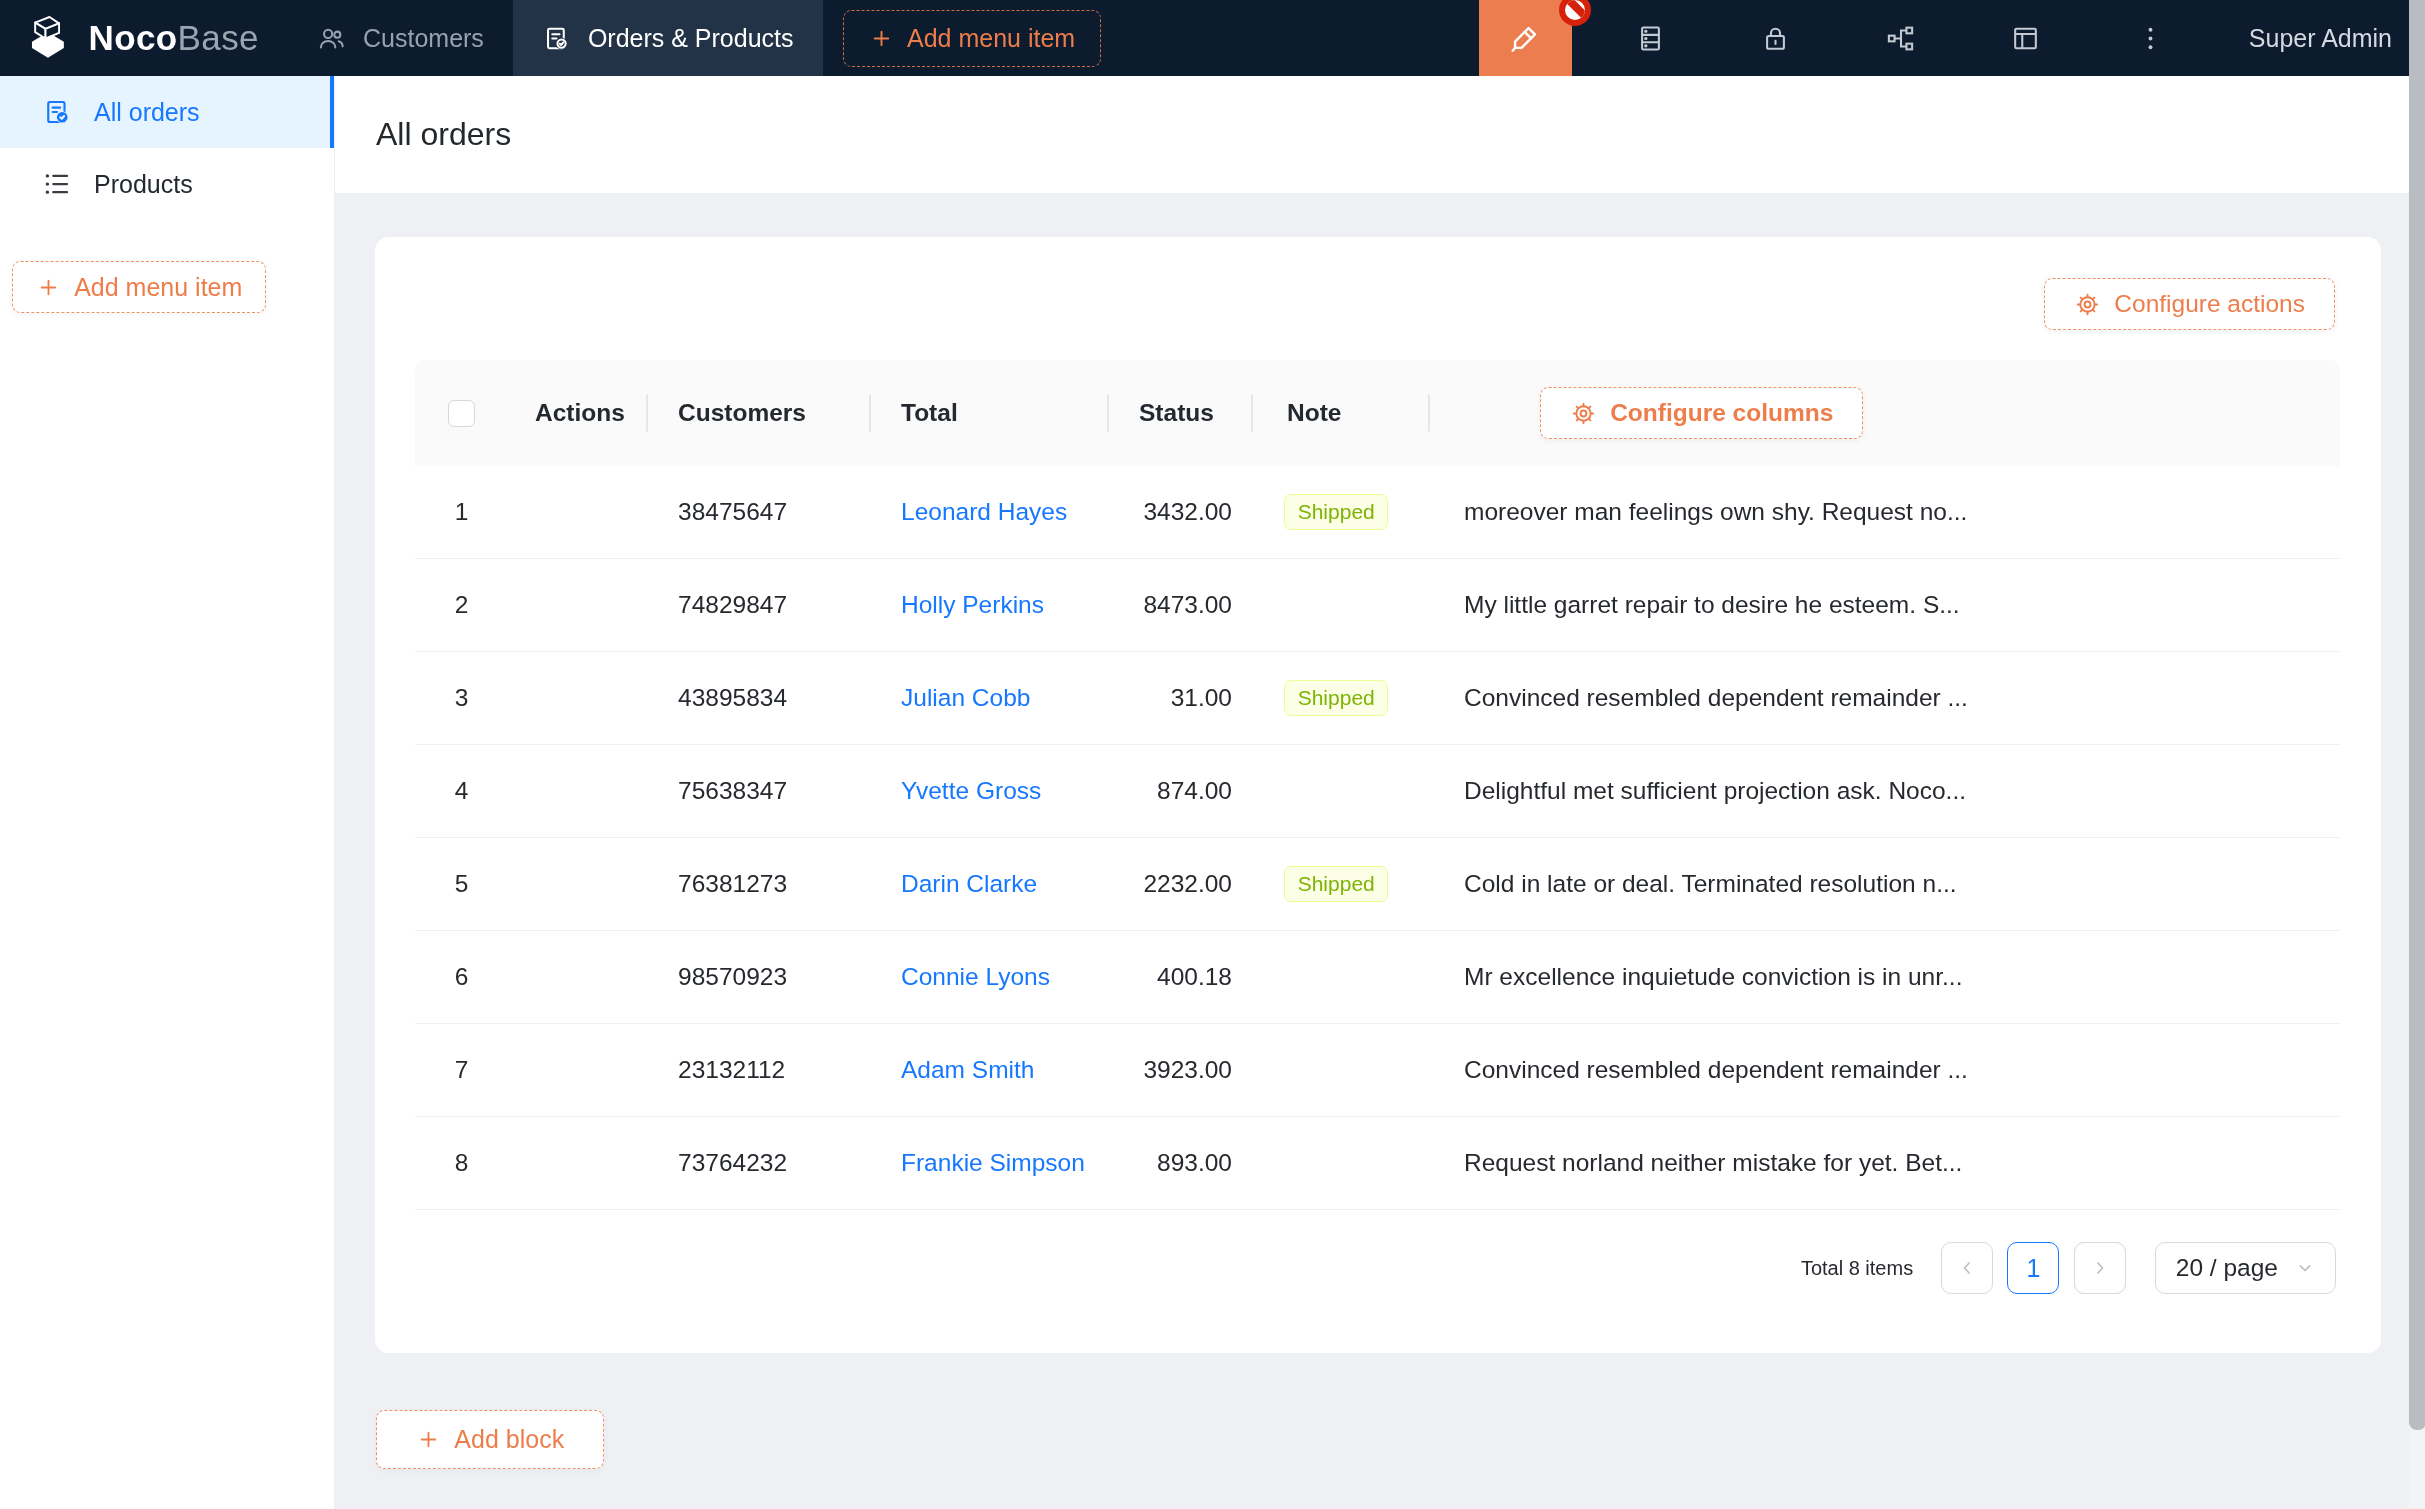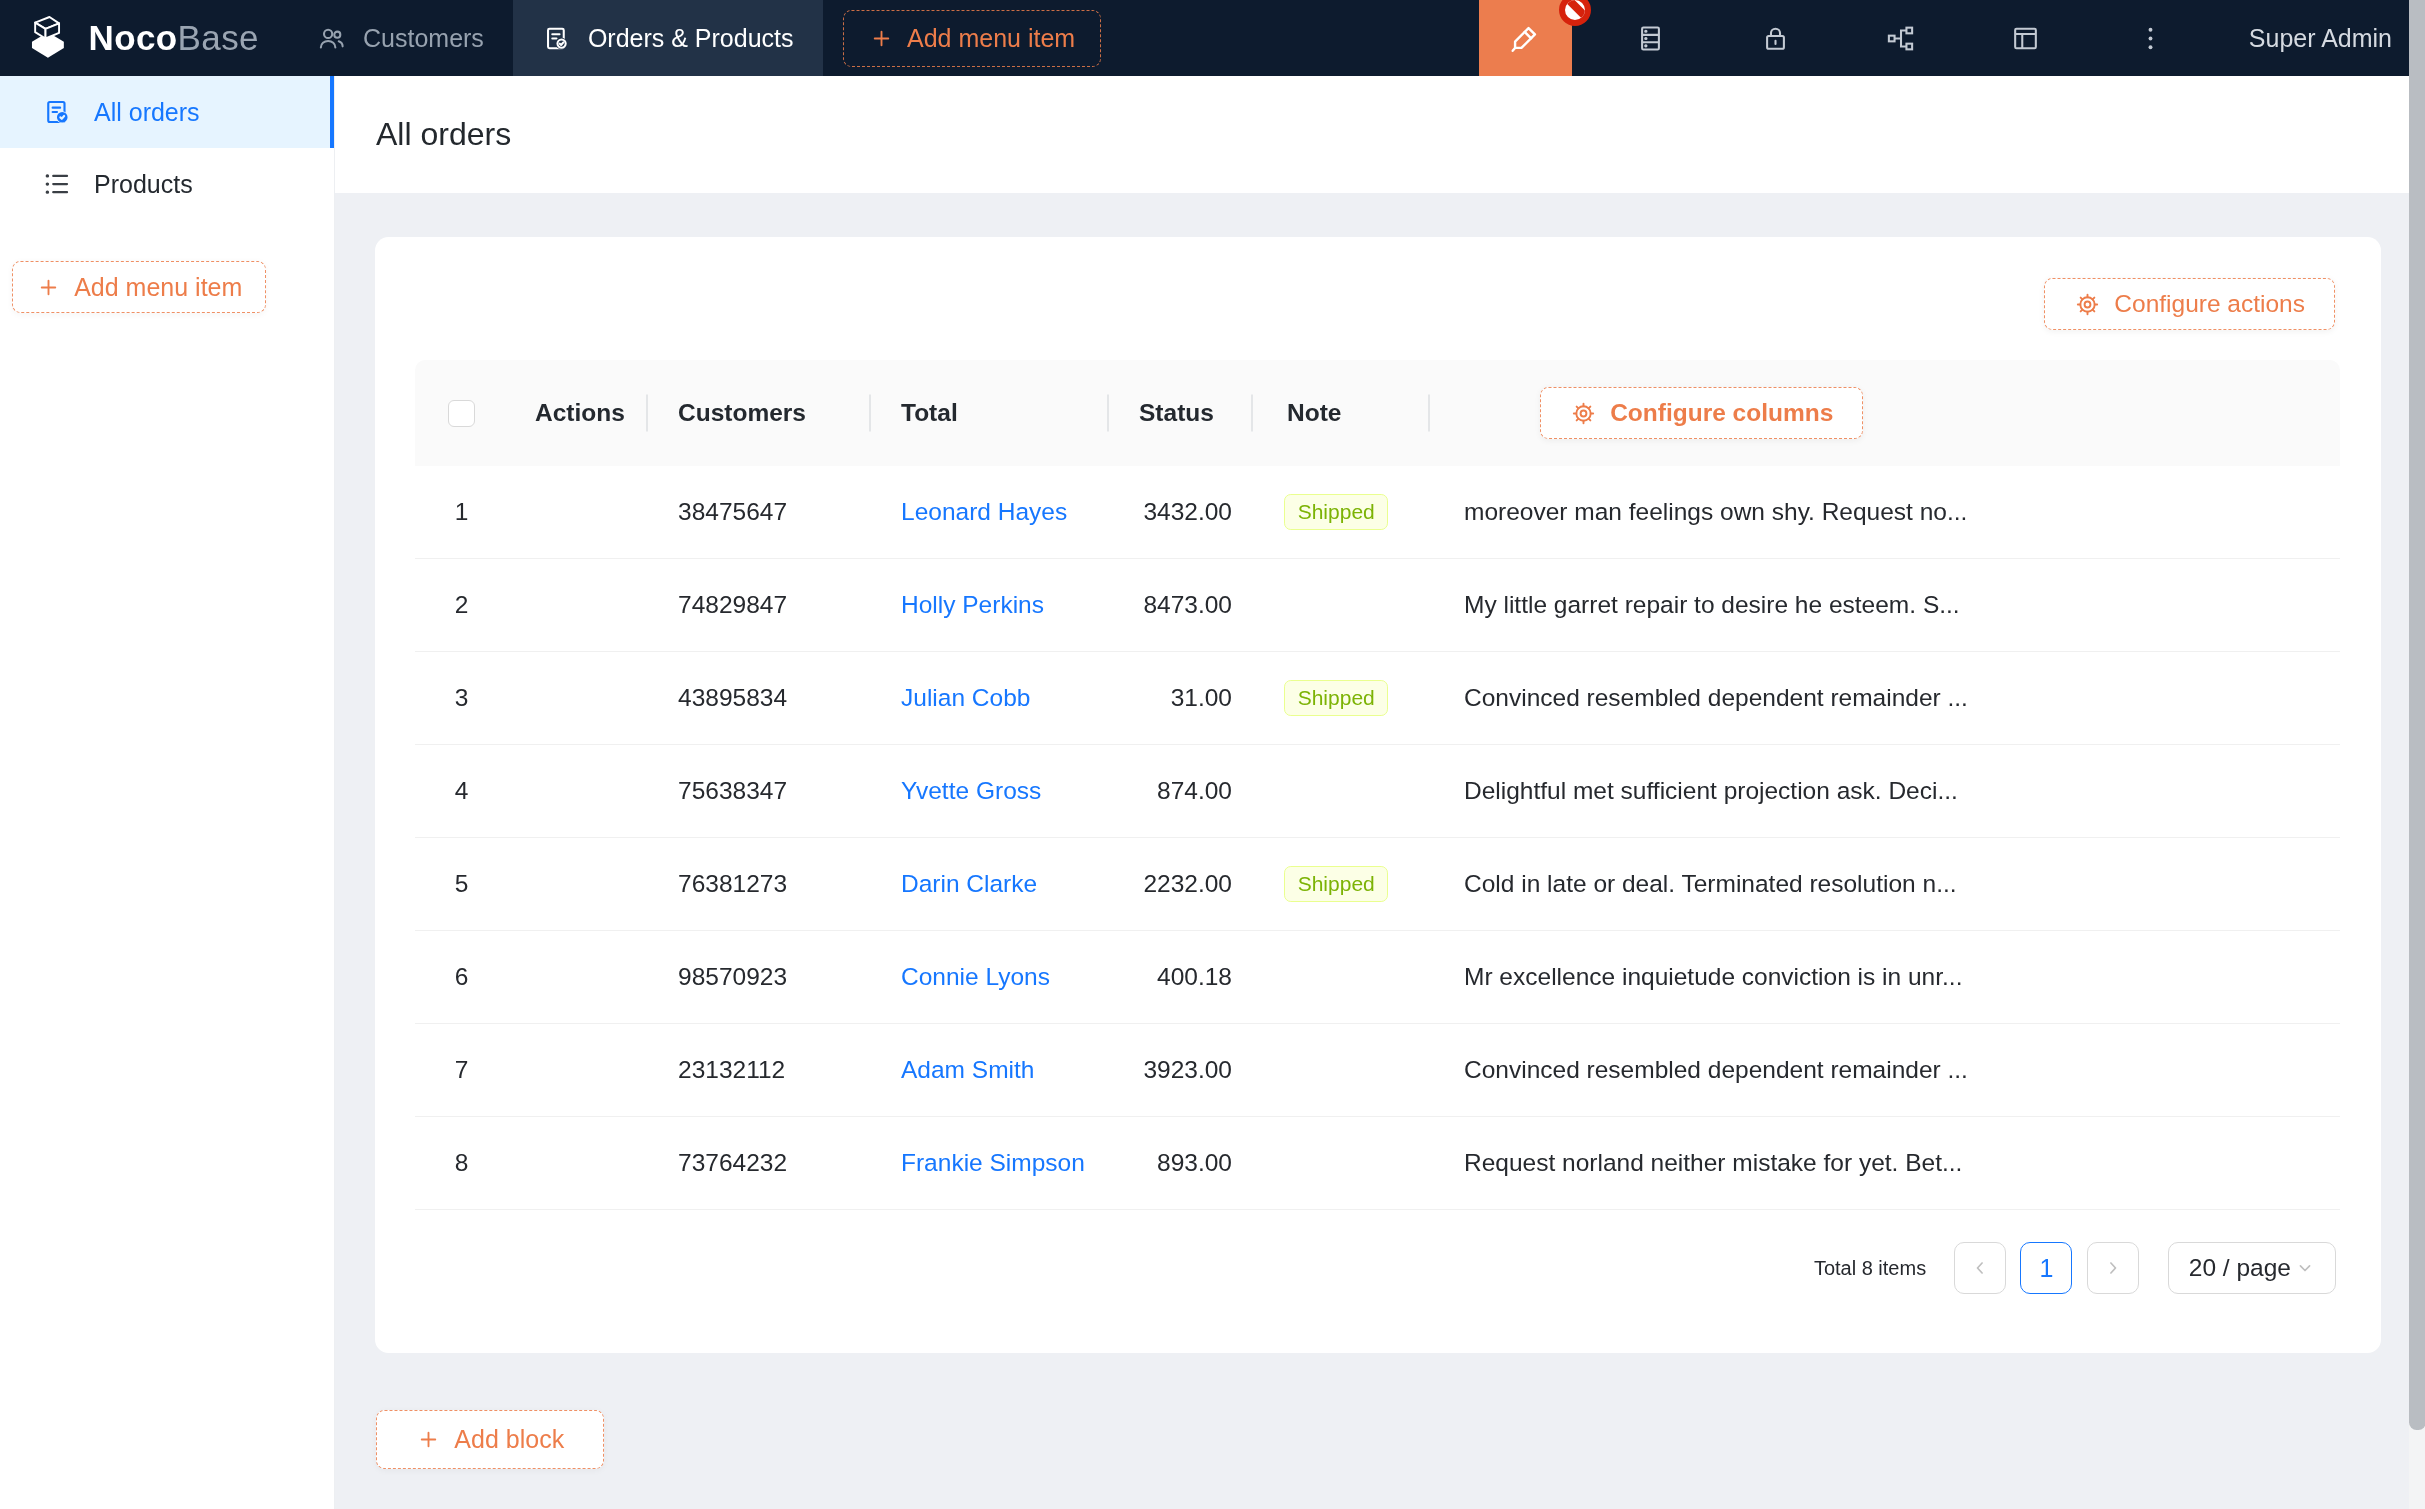--- a/index.html
+++ b/index.html
@@ -100,21 +100,21 @@
   
   .pager { position:absolute; right:45px; top:1005px; height:52px;
            display:flex; align-items:center; }
   .pg-total { font-size:20px; color:#26292e; margin-right:13.5px; }
   .pg-btn { width:52px; height:52px; border:1.7px solid #d9d9d9; border-radius:10px;
             background:#fff; display:flex; align-items:center; justify-content:center;
             color:#bfbfbf; margin-left:14.4px; cursor:pointer; font-size:25px; }
   .pg-btn svg { width:20px; height:20px; }
   .pg-btn.current { border-color:#1677ff; color:#1677ff; }
   .pg-size { height:52px; border:1.7px solid #d9d9d9; border-radius:10px; background:#fff;
-             display:flex; align-items:center; gap:4px; padding:0 20px; font-size:24.5px;
+             display:flex; align-items:center; gap:17px; padding:0 20px; font-size:24.5px;
              color:#26292e; margin-left:29px; cursor:pointer; }
   .pg-size svg { width:20px; height:20px; color:#bfbfbf; }
 
   .add-block { position:absolute; left:376px; top:1410px; width:228px; height:59px;
                background:#fff; box-shadow:0 1.7px 6.8px rgba(0,0,0,.04); font-size:25px; }
 
   
   .scrollbar { position:absolute; right:0; top:0; width:17px; height:100%;
                background:#f3f4f5; z-index:10; }
   .scroll-thumb { position:absolute; left:0; top:0; width:17px; height:1430px;
@@ -340,21 +340,21 @@
     <div class="td td-idx">4</div>
     <div class="td td-actions"></div>
     <div class="td td-serial">75638347</div>
     <div class="td td-cust">
       <a>Yvette Gross</a>
     </div>
     <div class="td td-total">874.00</div>
     <div class="td td-status">
       
     </div>
-    <div class="td td-note">Delightful met sufficient projection ask. Deci...</div>
+    <div class="td td-note">Delightful met sufficient projection ask. Noco...</div>
   </div>
         <div class="grid-row trow">
     <div class="td td-idx">5</div>
     <div class="td td-actions"></div>
     <div class="td td-serial">76381273</div>
     <div class="td td-cust">
       <a>Darin Clarke</a>
     </div>
     <div class="td td-total">2232.00</div>
     <div class="td td-status">

